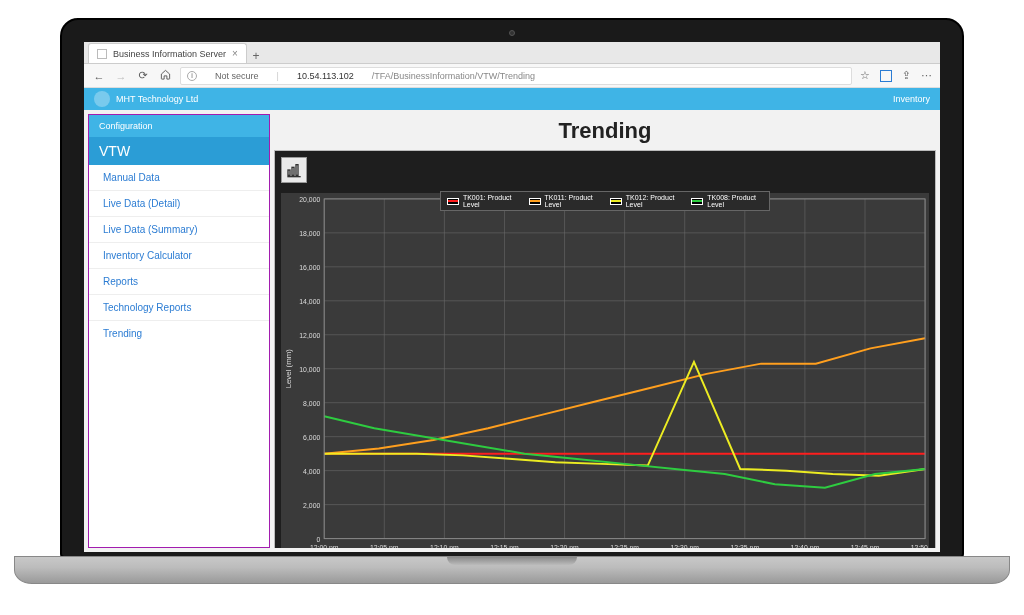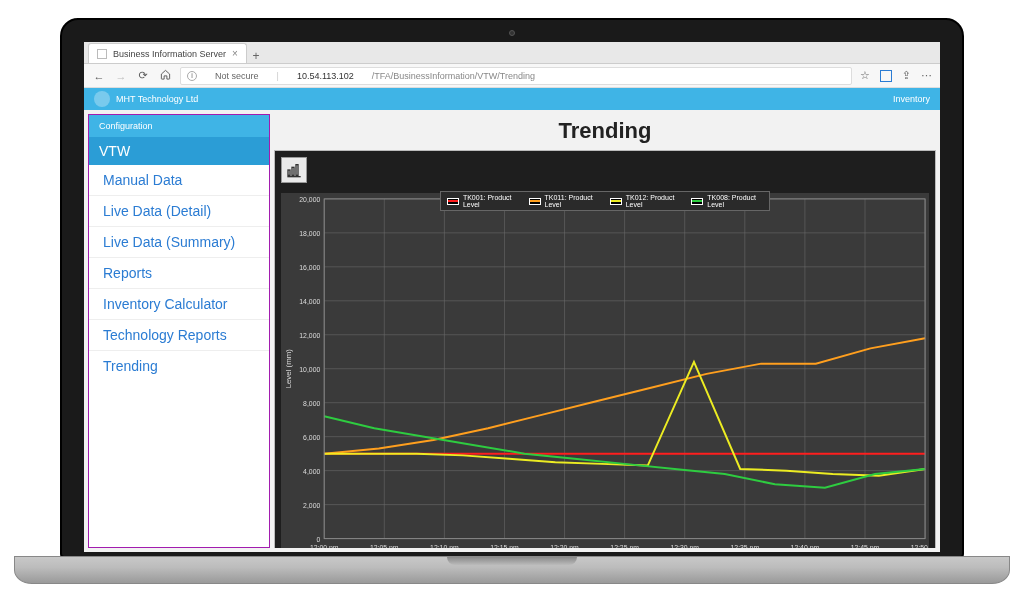--- a/index.html
+++ b/index.html
@@ -151,21 +151,21 @@
     padding: 6px 10px;
   }
   .side-h2 {
     background: #2b9dd6;
     color: #fff;
     font-size: 14px;
     padding: 6px 10px;
   }
   .side-item {
     color: #2b7cd3;
-    font-size: 14px;
+    font-size: 10px;
     padding: 7px 14px;
     border-bottom: 1px solid #eee;
     cursor: pointer;
   }
 
   .main {
     flex: 1;
     display: flex;
     flex-direction: column;
     margin: 4px 4px 4px 0;
@@ -271,22 +271,22 @@
     </div>
 
     <div class="app-body">
 
       <div class="sidebar">
         <div class="side-h1">Configuration</div>
         <div class="side-h2">VTW</div>
         <div class="side-item">Manual Data</div>
         <div class="side-item">Live Data (Detail)</div>
         <div class="side-item">Live Data (Summary)</div>
+        <div class="side-item">Inventory Calculator</div>
         <div class="side-item">Reports</div>
-        <div class="side-item">Inventory Calculator</div>
         <div class="side-item">Technology Reports</div>
         <div class="side-item" style="border-bottom:none">Trending</div>
       </div>
 
       <div class="main">
         <div class="page-title">Trending</div>
 
         <div class="chart-frame">
           <div class="chart-toolbar">
             <svg viewBox="0 0 24 24" fill="none" stroke="#333" stroke-width="2">

